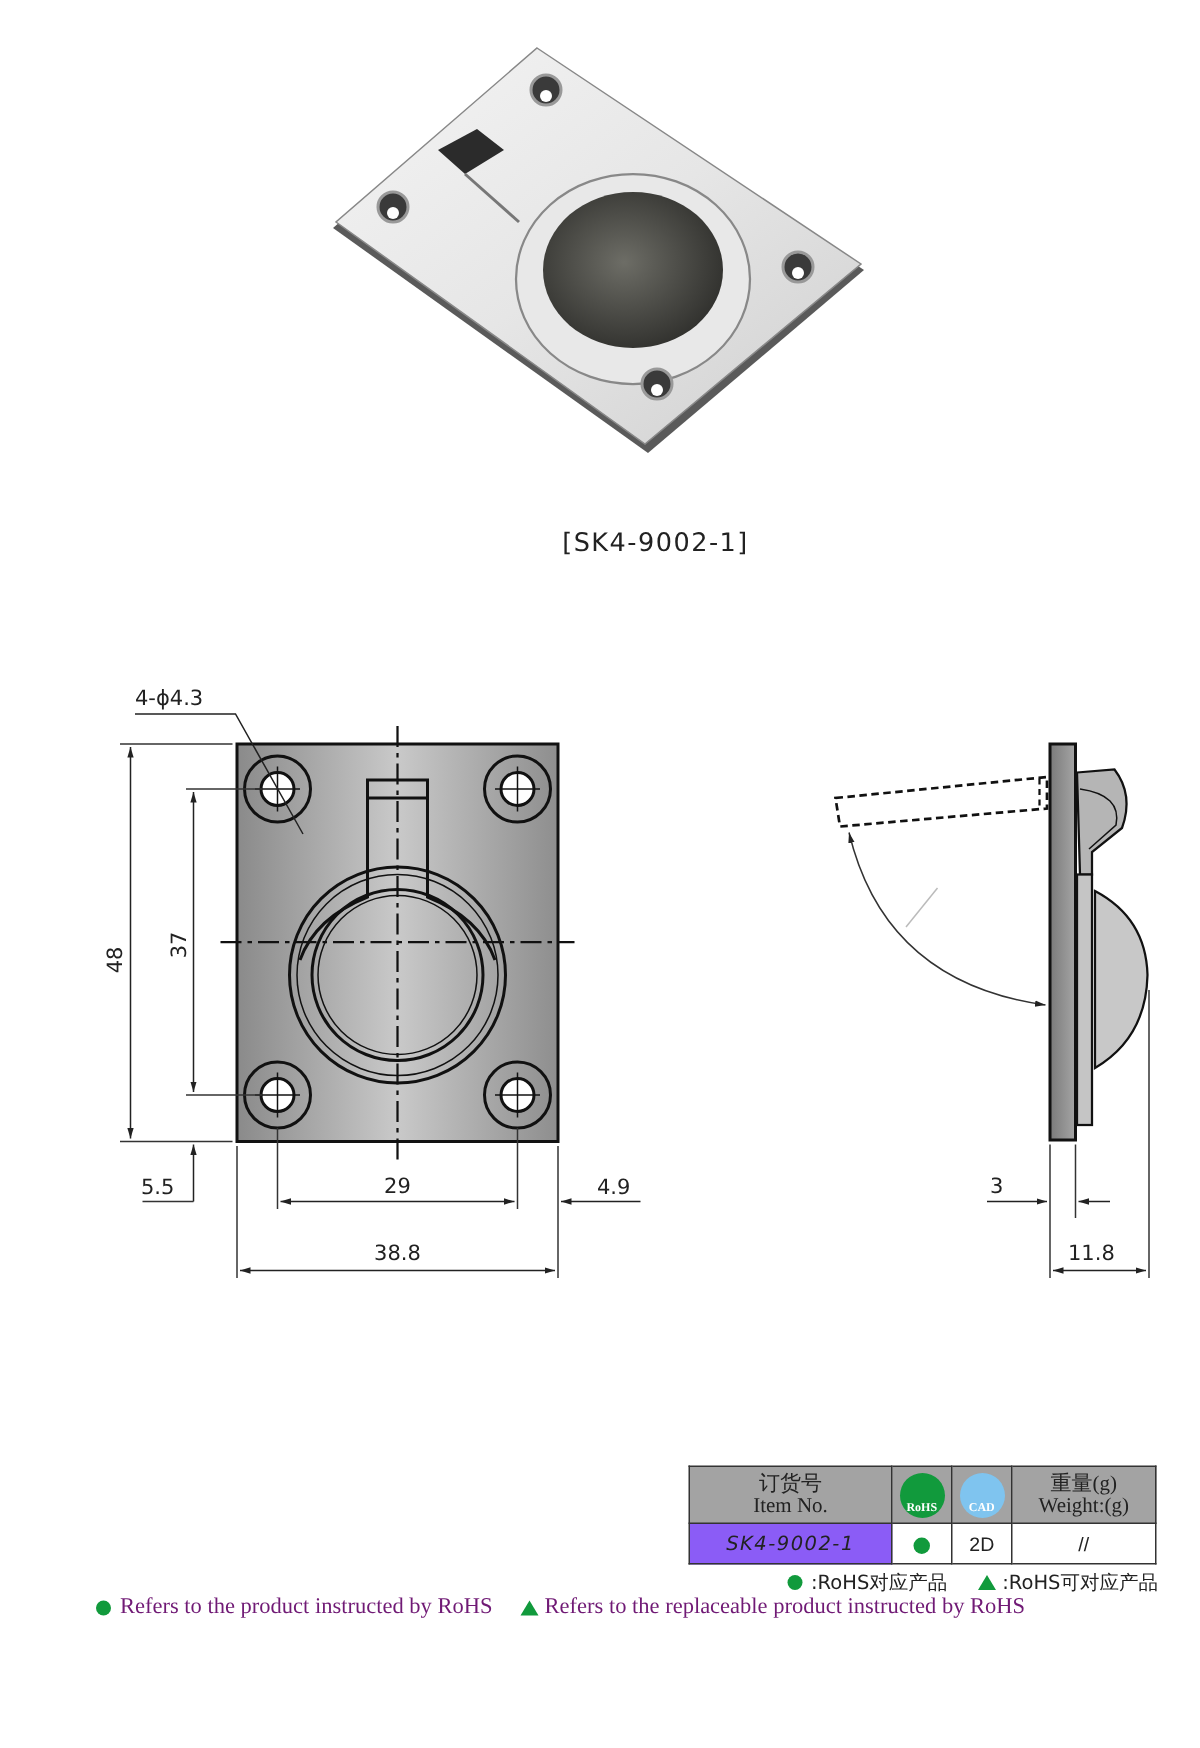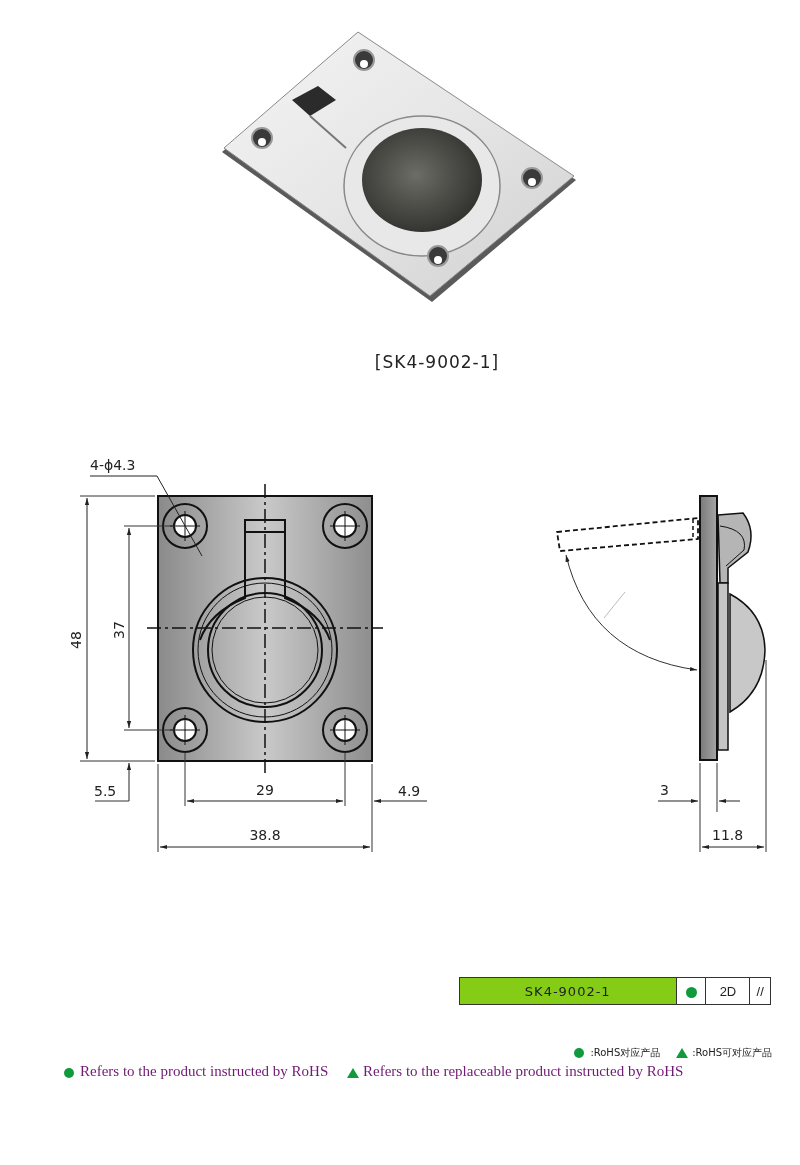--- a/index.html
+++ b/index.html
@@ -7,25 +7,25 @@
   body { position:relative; font-family:"Liberation Sans", sans-serif; color:#222; }
   .abs { position:absolute; }
   #photo { left:200px; top:20px; width:400px; height:300px; }
   #model-label { left:0; width:800px; top:352px; text-align:center; font-family:"DejaVu Sans", sans-serif; font-size:17px; letter-spacing:1px; color:#222;margin-left:37px; }
   #drawing { left:0; top:440px; width:800px; height:430px; }
   .dim { font-family:"DejaVu Sans", sans-serif; font-size:14px; fill:#222; }
   
   #spec-table { left:459px; top:977px; width:312px; border-collapse:collapse; }
   #spec-table td { border:1px solid #333; text-align:center; vertical-align:middle; padding:0; }
   .th-cell { background:#a3a3a3; height:38px; font-family:"Liberation Serif", serif; font-size:14px; line-height:15px; color:#222; }
-  .item-cell { background:#84cc16; height:27px; font-family:"DejaVu Sans", sans-serif; font-size:13px; letter-spacing:1px; }
+  .item-cell { background:#8b5cf6; height:27px; font-family:"DejaVu Sans", sans-serif; font-size:13px; letter-spacing:1px;font-style:italic; }
   .val-cell { background:#fff; height:27px; font-family:Liberation Sans, sans-serif; font-size:13px; }
   .badge { display:inline-block; width:30px; height:30px; border-radius:50%; color:#fff; font-size:8px; font-weight:bold; line-height:9px; padding-top:18px; }
   .dot { display:inline-block; width:11px; height:11px; border-radius:50%; background:#119a3c; vertical-align:middle; }
-  #legend-cn { right:28px; top:1046px; font-family:"DejaVu Sans", sans-serif; font-size:10px; color:#222; }
+  #legend-cn { right:28px; top:1046px; font-family:"DejaVu Sans", sans-serif; font-size:13px; color:#222; }
   #legend-en { left:64px; top:1063px; font-family:"Liberation Serif", serif; font-size:15px; color:#701a75; white-space:nowrap; }
   .g-dot { display:inline-block; width:10px; height:10px; border-radius:50%; background:#119a3c; vertical-align:middle; margin-right:6px; }
   .g-tri { display:inline-block; width:0; height:0; border-left:6px solid transparent; border-right:6px solid transparent; border-bottom:10px solid #119a3c; vertical-align:middle; margin-right:4px; }
 </style>
 </head>
 <body>
 
 <svg id="photo" class="abs" viewBox="0 0 400 300">
   <defs>
     <linearGradient id="metal" x1="0" y1="0" x2="1" y2="1">
@@ -167,20 +167,40 @@
     <line x1="740" y1="801" x2="719" y2="801" stroke="#222" stroke-width="1" marker-end="url(#arr)"></line>
     <text class="dim" x="660" y="795">3</text>
 
     <line x1="702" y1="847" x2="764" y2="847" stroke="#222" stroke-width="1" marker-start="url(#arr)" marker-end="url(#arr)"></line>
     <text class="dim" x="712" y="840">11.8</text>
   </g>
 </svg>
 
 <table id="spec-table" class="abs">
   <tbody>
+      <tr>
+    <td class="th-cell" style="width:135px;">
+      <div>订货号</div>
+      <div>Item No.</div>
+    </td>
+    <td class="th-cell" style="width:40px;">
+      <span class="badge" style="background:#119a3c;">
+        <span>RoHS</span>
+      </span>
+    </td>
+    <td class="th-cell" style="width:40px;">
+      <span class="badge" style="background:#7fc4ef;">
+        <span>CAD</span>
+      </span>
+    </td>
+    <td class="th-cell">
+      <div>重量(g)</div>
+      <div>Weight:(g)</div>
+    </td>
+  </tr>
   <tr>
     <td class="item-cell">SK4-9002-1</td>
     <td class="val-cell"><span class="dot"></span></td>
     <td class="val-cell">2D</td>
     <td class="val-cell">//</td>
   </tr>
 </tbody>
   </table>
 
 <div id="legend-cn" class="abs">

